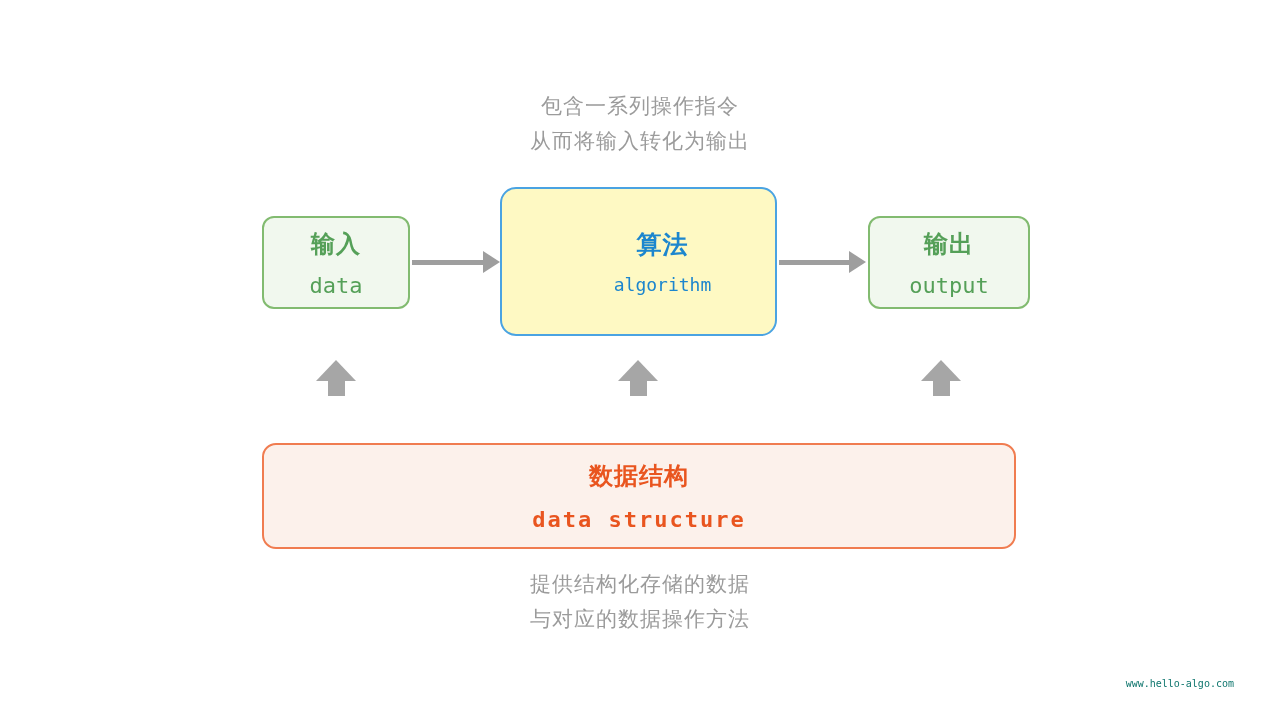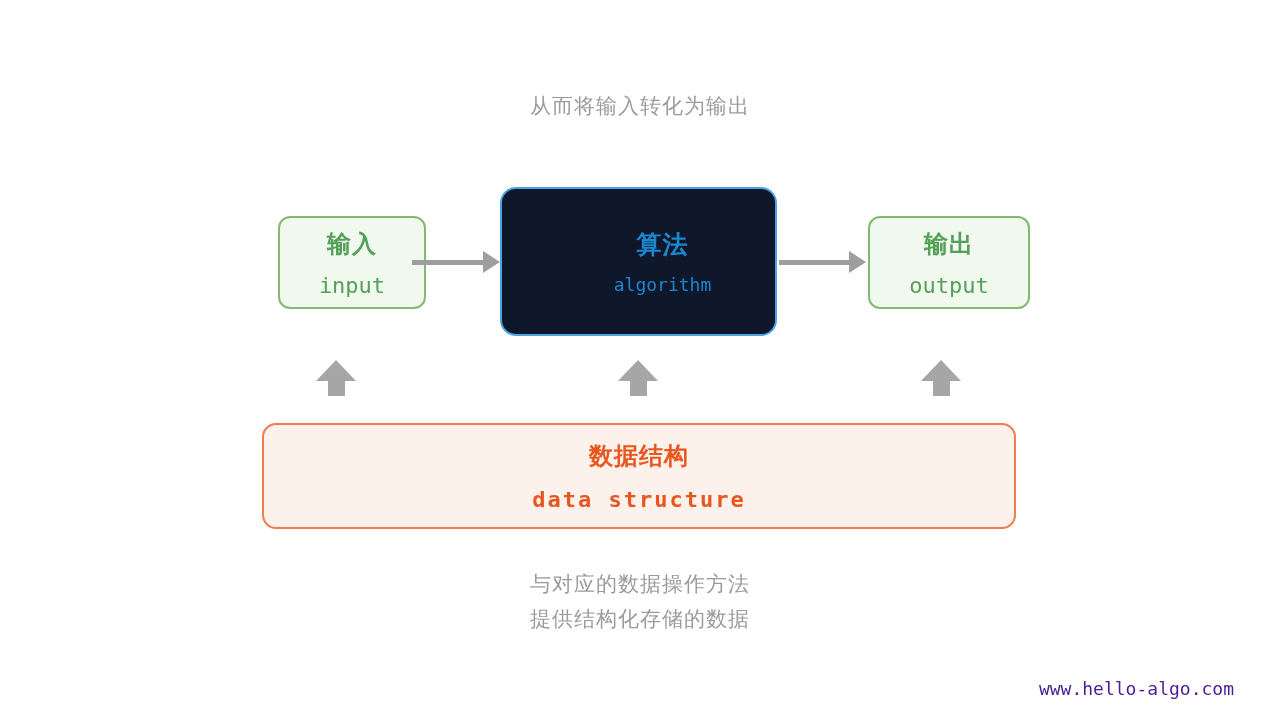--- a/index.html
+++ b/index.html
@@ -44,36 +44,37 @@
 
   .box.green {
     border-color: #82bb70;
     background: #f1f8ee;
     border-radius: 12px;
   }
   .box.green .box-title, .box.green .box-sub { color: #55a058; }
 
   .box.blue {
     border-color: #4aa3e2;
-    background: #0f172a;
+    background: #fef9c3;
     border-radius: 16px;
     padding-left: 48px;
   }
   .box.blue .box-title { color: #1c86ce; font-size: 25px; }
   .box.blue .box-sub   { color: #1c86ce; font-size: 18px; }
 
   .box.orange {
     border-color: #f07c50;
     background: #fcf1eb;
     border-radius: 14px;
+    margin-top: 20px;
   }
   .box.orange .box-title { color: #e9551f; }
   .box.orange .box-sub   { color: #e9551f; letter-spacing: 2px; font-weight: bold; }
 
-  .input-box     { left: 262px; top: 216px; width: 148px; height: 93px; margin-left: 16px;  }
+  .input-box     { left: 262px; top: 216px; width: 148px; height: 93px;  }
   .algorithm-box { left: 500px; top: 187px; width: 277px; height: 149px; }
   .output-box    { left: 868px; top: 216px; width: 162px; height: 93px;  }
   .ds-box        { left: 262px; top: 423px; width: 754px; height: 106px; gap: 15px; }
 
   
   .h-arrow { position: absolute; height: 22px; }
   .h-arrow .shaft {
     position: absolute;
     left: 0; top: 8.5px;
     height: 5px;
@@ -111,36 +112,37 @@
   .up-arrow.u1 { left: 316px; }
   .up-arrow.u2 { left: 618px; }
   .up-arrow.u3 { left: 921px; }
 
   
   .watermark {
     position: absolute;
     right: 46px;
     top: 678px;
     font-family: "DejaVu Sans Mono", monospace;
-    font-size: 18px;
-    color: #4c1d95;
+    font-size: 10px;
+    color: #0f766e;
   }
 </style>
 </head>
 <body>
 
 <div class="canvas">
 
   <div class="caption top">
+    <div>包含一系列操作指令</div>
     <div>从而将输入转化为输出</div>
   </div>
 
   <div class="box green input-box">
     <div class="box-title">输入</div>
-    <div class="box-sub">input</div>
+    <div class="box-sub">data</div>
   </div>
 
   <div class="h-arrow a1">
     <div class="shaft"></div>
     <div class="head"></div>
   </div>
 
   <div class="box blue algorithm-box">
     <div class="box-title">算法</div>
     <div class="box-sub">algorithm</div>
@@ -168,19 +170,19 @@
     <div class="tri"></div>
     <div class="stem"></div>
   </div>
 
   <div class="box orange ds-box">
     <div class="box-title">数据结构</div>
     <div class="box-sub">data structure</div>
   </div>
 
   <div class="caption bottom">
+    <div>提供结构化存储的数据</div>
     <div>与对应的数据操作方法</div>
-    <div>提供结构化存储的数据</div>
   </div>
 
   <div class="watermark">www.hello-algo.com</div>
 
 </div>
 
 </body></html>

